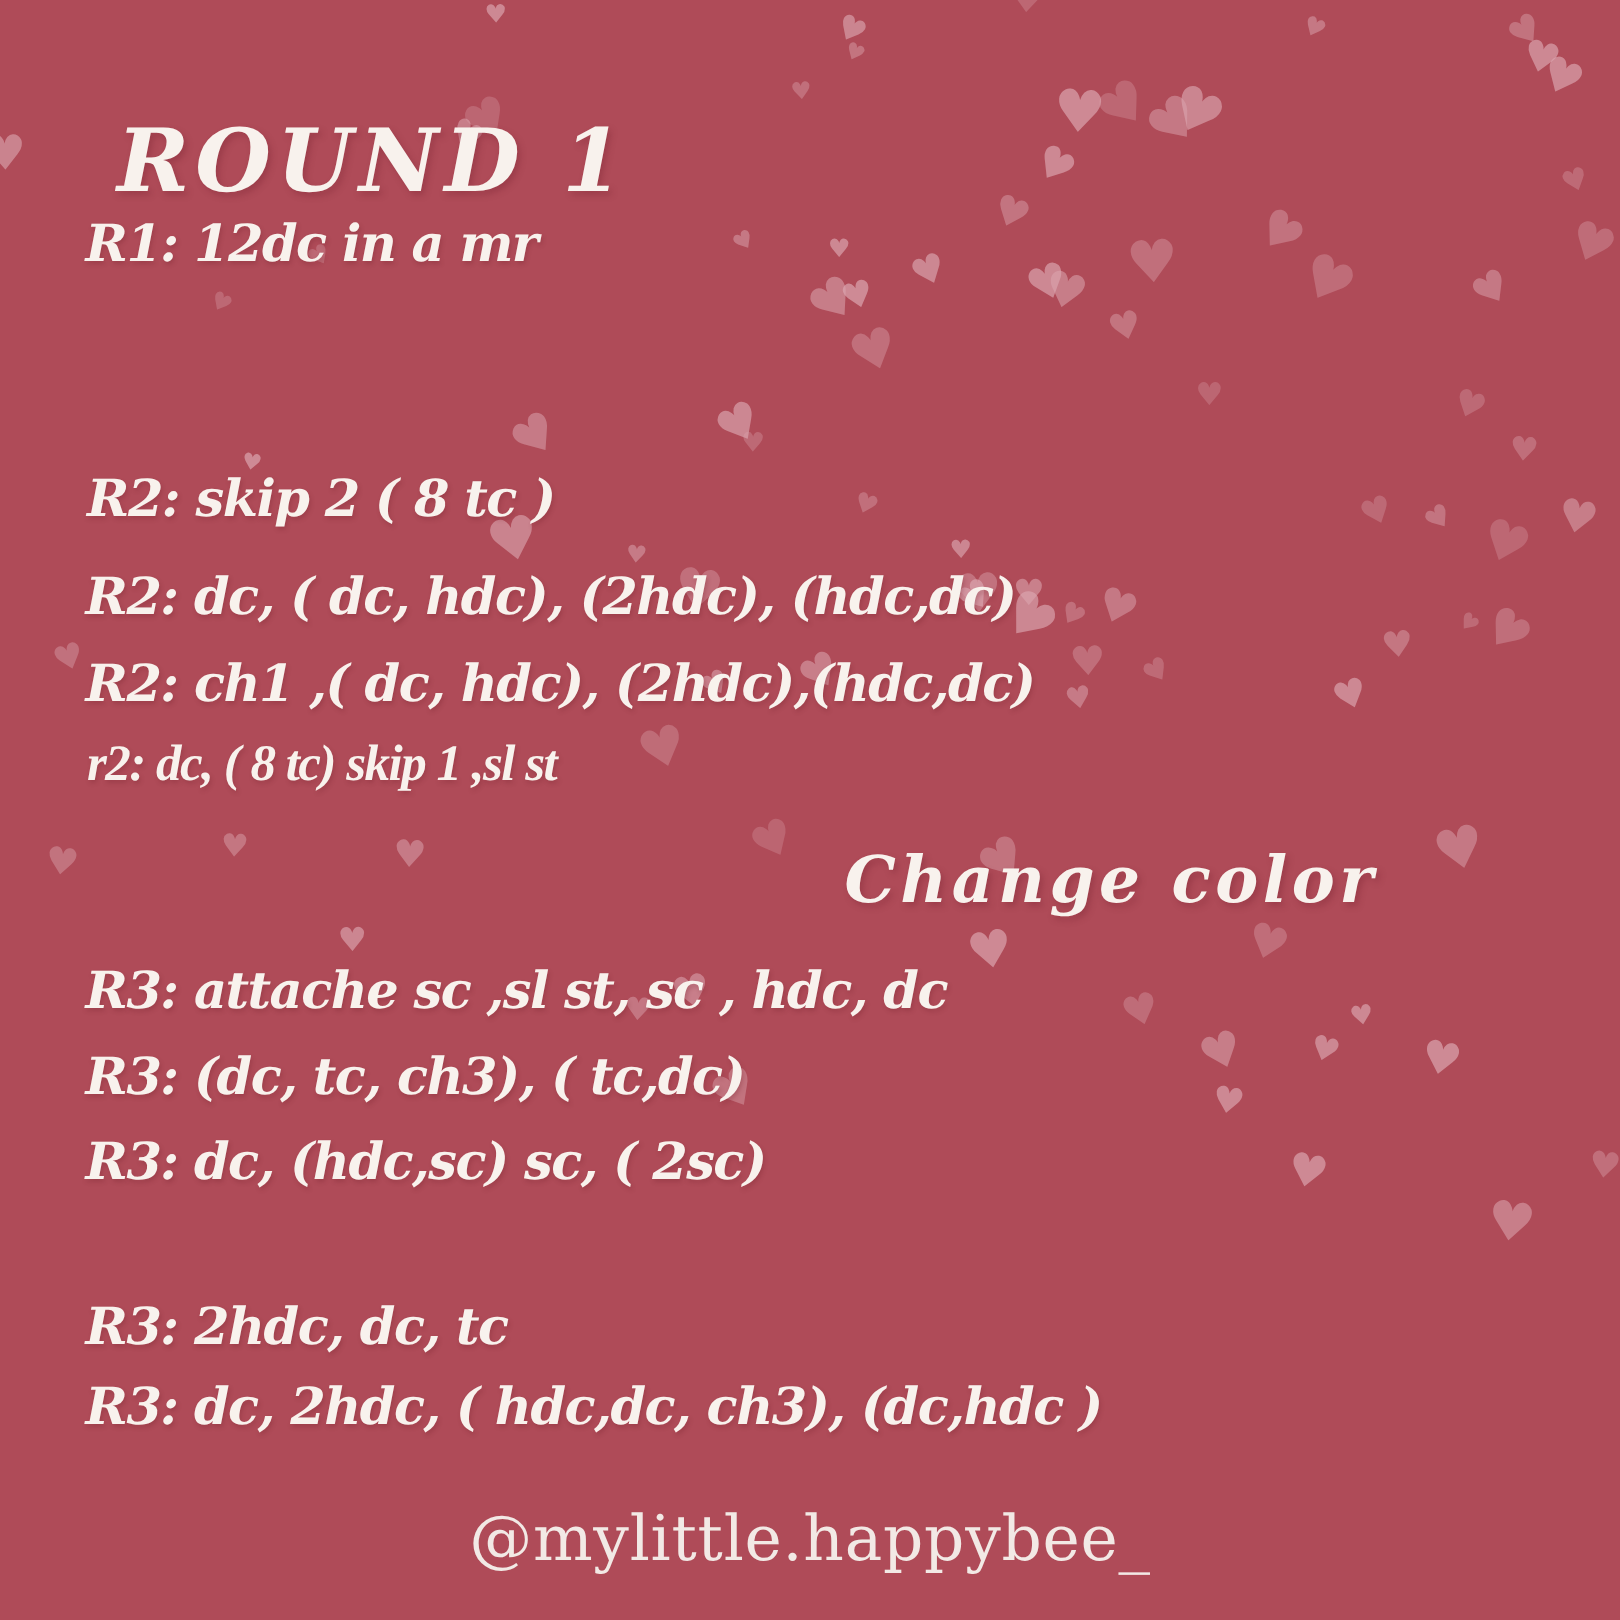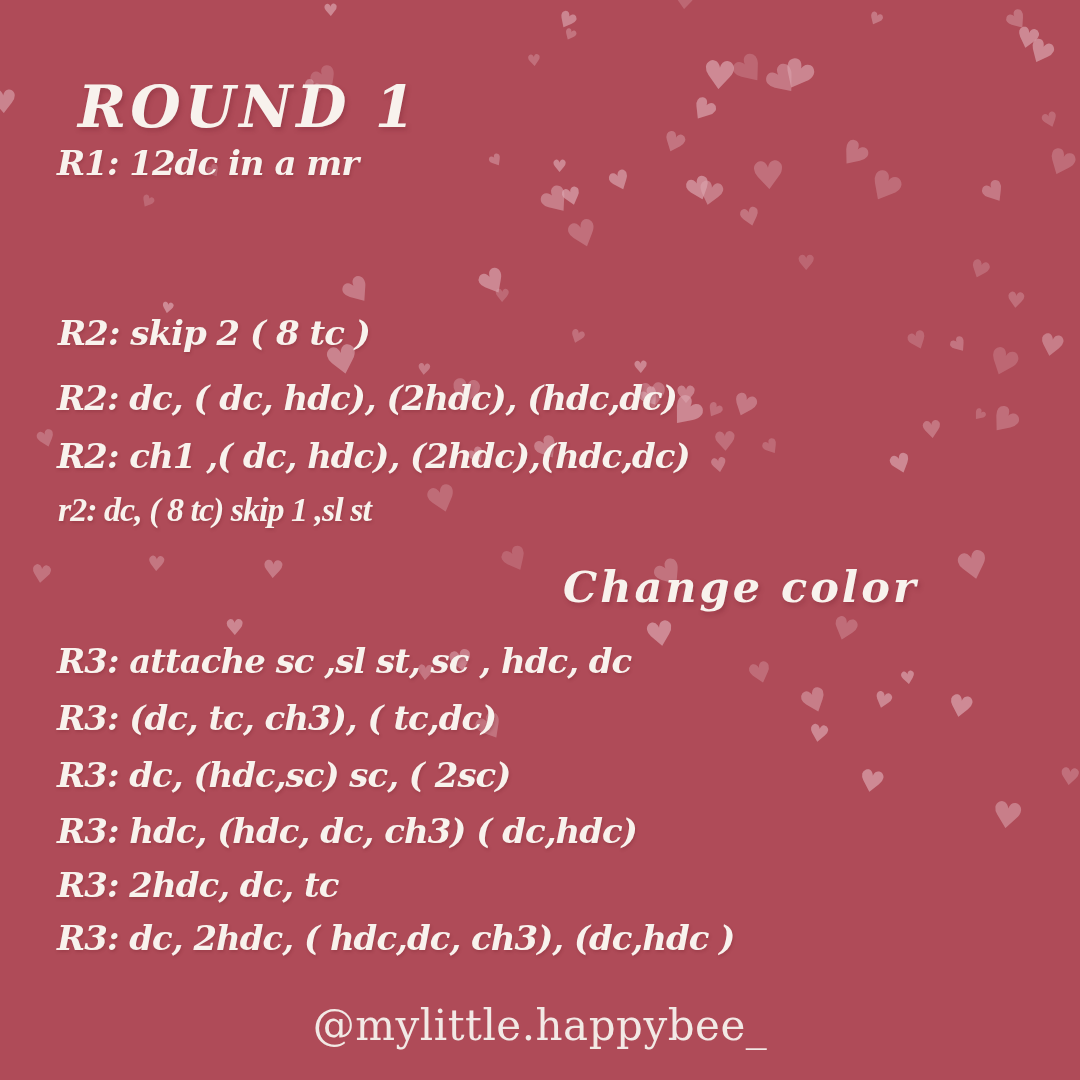--- a/index.html
+++ b/index.html
@@ -145,18 +145,17 @@
 
   <div class="txt line" style="left:58px;top:313px;">R2: skip 2 ( 8 tc )</div>
   <div class="txt line" style="left:57px;top:378px;">R2: dc, ( dc, hdc), (2hdc), (hdc,dc)</div>
   <div class="txt line" style="left:57px;top:436px;">R2: ch1 ,( dc, hdc), (2hdc),(hdc,dc)</div>
   <div class="txt line" style="left:58px;top:491px;font-family:Liberation Serif, serif;">r2: dc, ( 8 tc) skip 1 ,sl st</div>
 
   <div class="txt note" style="left:563px;top:562px;">Change color</div>
   <div class="txt line" style="left:57px;top:641px;">R3: attache sc ,sl st, sc , hdc, dc</div>
   <div class="txt line" style="left:57px;top:698px;">R3: (dc, tc, ch3), ( tc,dc)</div>
   <div class="txt line" style="left:57px;top:755px;">R3: dc, (hdc,sc) sc, ( 2sc)</div>
-  <div class="txt line" style="left:57px;top:811px;">R3: hdc, (hdc, dc, ch3) ( dc,hdc)</div>
   <div class="txt line" style="left:57px;top:865px;">R3: 2hdc, dc, tc</div>
   <div class="txt line" style="left:57px;top:918px;">R3: dc, 2hdc, ( hdc,dc, ch3), (dc,hdc )</div>
 
   <div class="txt footer" style="top:1001px;">@mylittle.happybee_</div>
 </div>
 
 </body></html>

